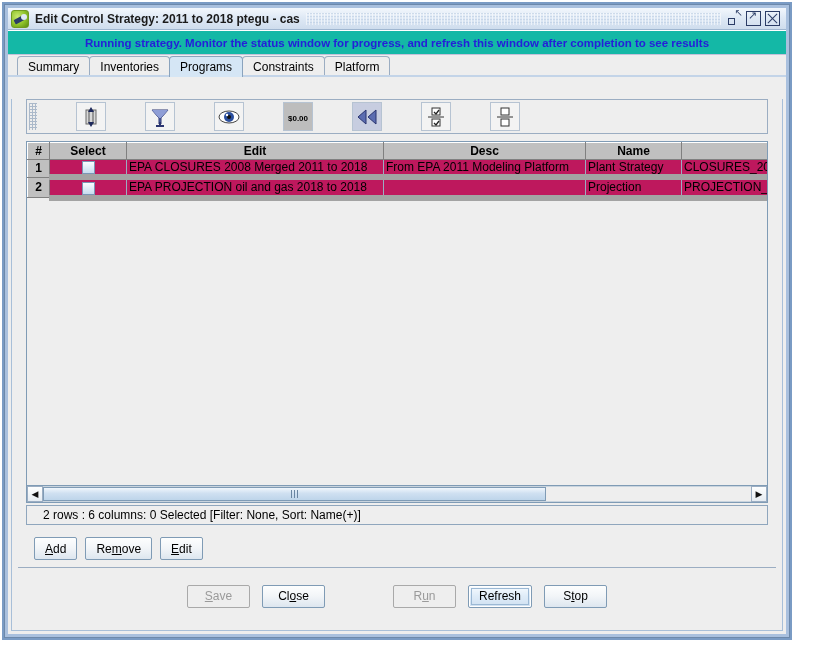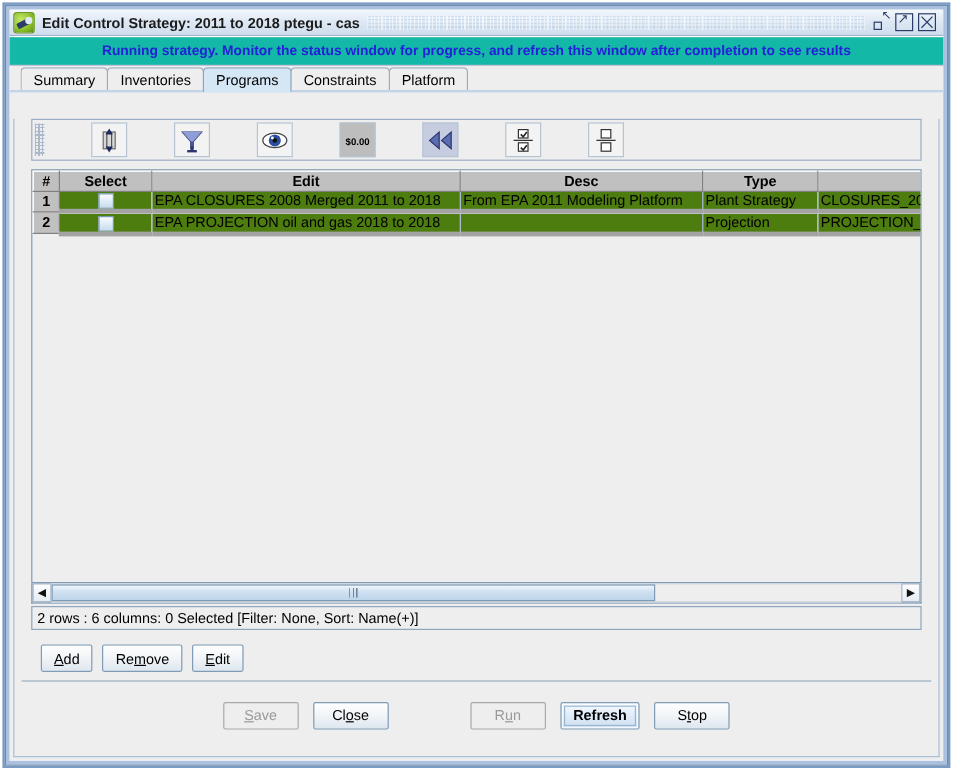--- a/index.html
+++ b/index.html
@@ -277,22 +277,22 @@
     font-weight: bold;
     color: #000;
     padding: 0 2px;
     box-sizing: border-box;
     overflow: hidden;
     white-space: nowrap;
   }
   table.grid td {
     height: 16px;
     border-right: 1px solid #9badc2;
-    border-bottom: 4px solid #a3a3a3;
-    background: #4d7c0f;
+    border-bottom: 6px solid #a3a3a3;
+    background: #be185d;
     padding: 0 2px;
     font-size: 12px;
     box-sizing: border-box;
     overflow: hidden;
     white-space: nowrap;
     color: #000;
   }
   table.grid td.rownum {
     background: #c0c0c0;
     text-align: center;
@@ -367,21 +367,21 @@
     background-image: repeating-linear-gradient(to right, #6a86a2 0 1px, transparent 1px 3px);
   }
 
   .status {
     margin: 2px 14px 0 14px;
     height: 20px;
     border: 1px solid #8fa6bd;
     background: #eeeeee;
     display: flex;
     align-items: center;
-    padding-left: 4px;
+    padding-left: 16px;
     font-size: 12px;
     color: #000;
     box-sizing: border-box;
   }
 
   
   .crud-row {
     display: flex;
     gap: 8px;
     margin: 12px 0 0 22px;
@@ -402,21 +402,21 @@
     white-space: nowrap;
   }
   .btn.disabled {
     color: #9a9a9a;
     background: #eeeeee;
     border-color: #a9a9a9;
   }
   .btn.focused {
     box-shadow: inset 0 0 0 1px #ffffff;
     background: linear-gradient(to bottom, #f7fbff 0%, #dfecf8 48%, #cfe0f1 100%);
-    font-weight: bold;
+    font-weight: normal;
     position: relative;
   }
   .btn.focused::after {
     content: "";
     position: absolute;
     left: 2px; right: 2px; top: 2px; bottom: 2px;
     border: 1px solid #9bb8d4;
     pointer-events: none;
   }
   .btn u { text-decoration: underline; }
@@ -541,21 +541,21 @@
             <col class="c-desc">
               <col class="c-type">
               <col class="c-last">
           </colgroup>
           <thead>
             <tr>
               <th>#</th>
               <th>Select</th>
               <th>Edit</th>
               <th>Desc</th>
-              <th>Type</th>
+              <th>Name</th>
               <th></th>
             </tr>
           </thead>
           <tbody>
             <tr>
               <td class="rownum">1</td>
               <td class="selectcell">
                 <span class="cb"></span>
               </td>
               <td>EPA CLOSURES 2008 Merged 2011 to 2018</td>

